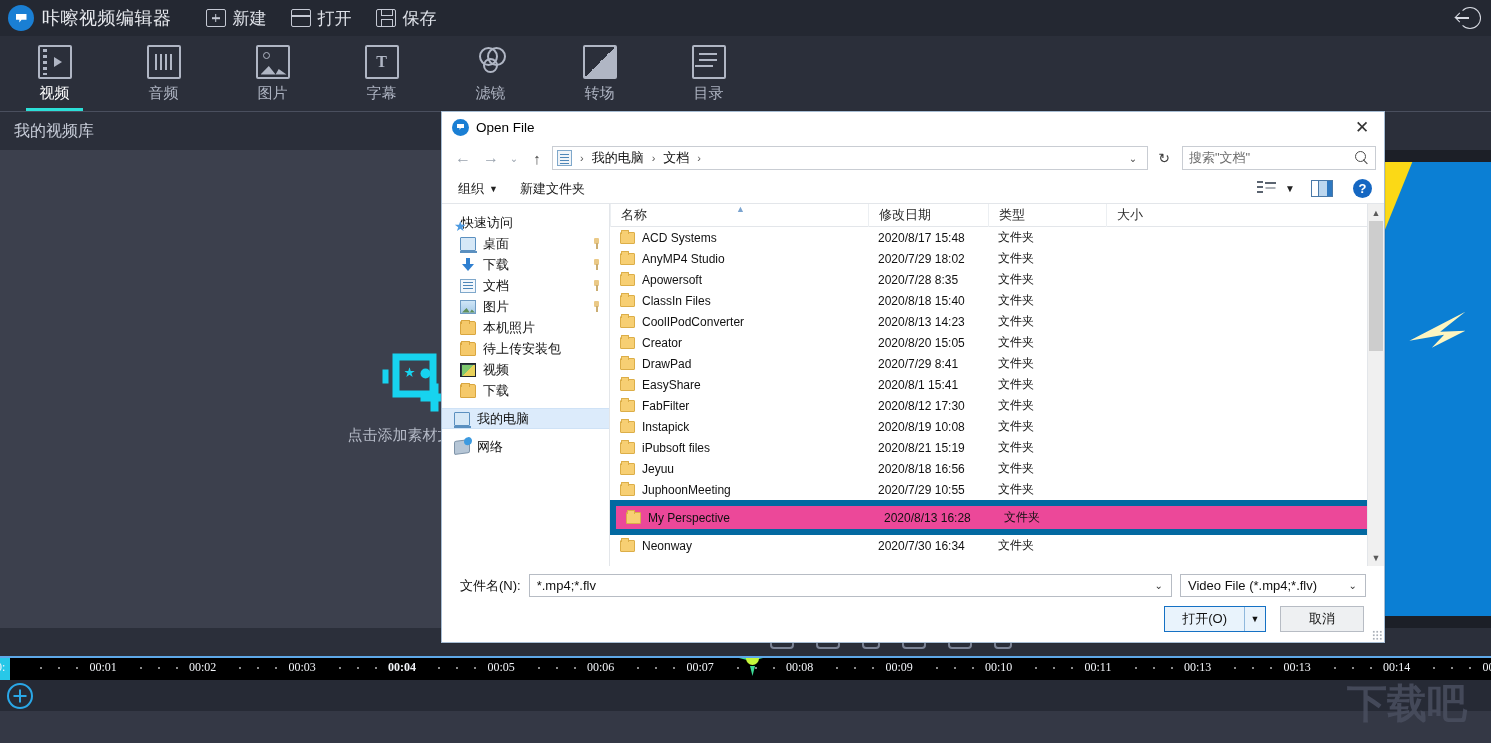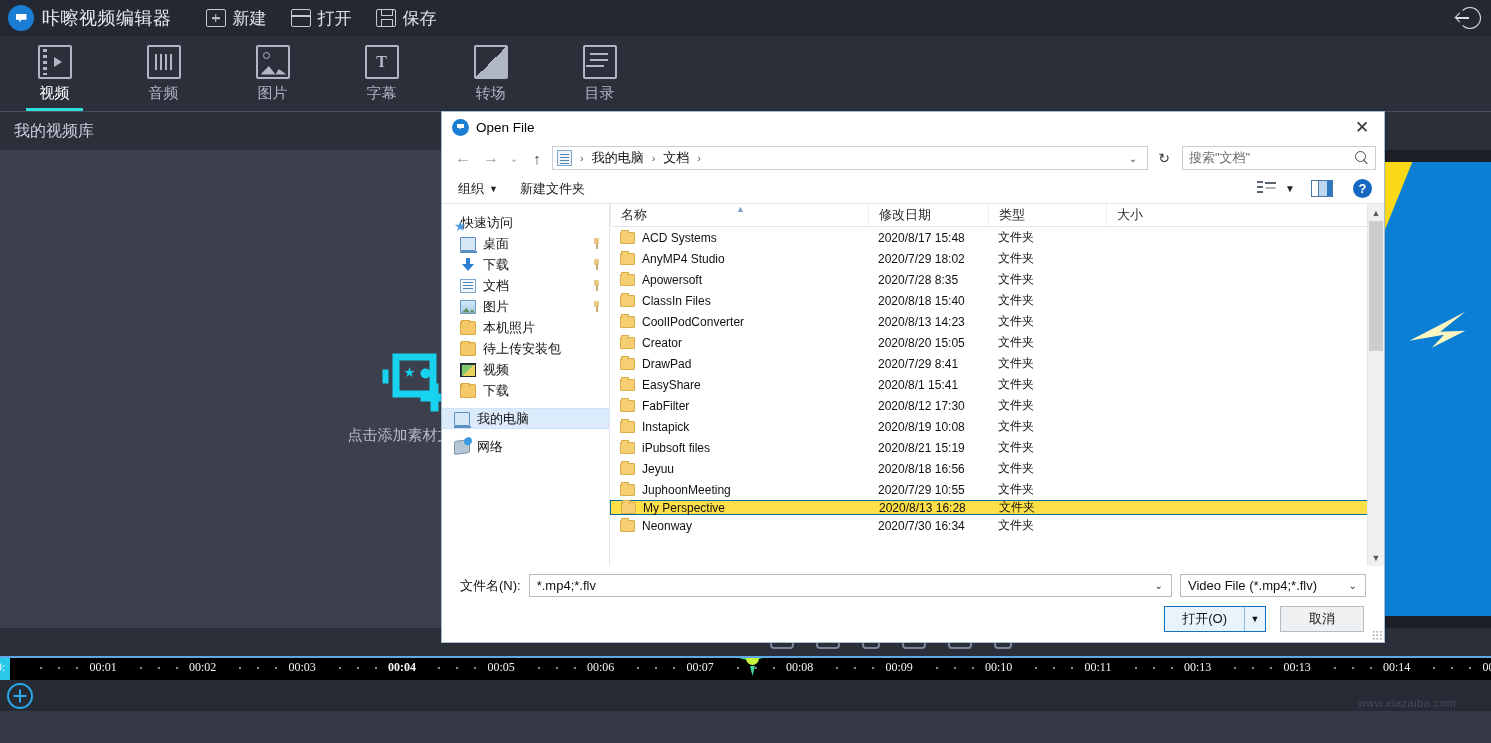--- a/index.html
+++ b/index.html
@@ -303,21 +303,21 @@
   .col { padding-left: 10px; border-left:1px solid #eceff2; height: 23px; display:flex; align-items:center; }
   .col:first-child { border-left:none; }
   .c-name { width: 258px; }
   .c-date { width: 120px; }
   .c-type { width: 118px; }
   .c-size { width: 80px; }
   .list-rows { flex:1; overflow: hidden; background:#fff; }
   .row {
     height: 21px; display:flex; align-items:center; font-size:12px; color:#111;
   }
-  .row.selected { background:#fde047; border:1px solid #0369a1; height:15px; }
+  .row.selected { background:#ec4899; border:6px solid #0369a1; height:35px; }
   .cell { padding-left: 10px; display:flex; align-items:center; gap:7px; }
   .cell.c-name { width: 258px; }
   .cell.c-date { width: 120px; }
   .cell.c-type { width: 118px; }
   .cell.c-size { width: 80px; }
   .row-folder { width:15px; height:12px; background:#f7cf73; border:1px solid #dcae48; border-radius:1px; position:relative; flex:0 0 auto;}
   .row-folder::before { content:""; position:absolute; left:0; top:-3px; width:6px; height:3px; background:#f7cf73; border:1px solid #dcae48; border-bottom:none; border-radius:1px 1px 0 0; }
 
   .vscroll {
     position:absolute; right:0; top:0; bottom:0; width:17px; background:#f0f0f0;
@@ -388,20 +388,26 @@
       <span class="tab-ico ti-audio"></span>
       <span class="tab-label">音频</span>
     </div>
     <div class="tab">
       <span class="tab-ico ti-image"></span>
       <span class="tab-label">图片</span>
     </div>
     <div class="tab">
       <span class="tab-ico ti-text">T</span>
       <span class="tab-label">字幕</span>
+    </div>
+    <div class="tab">
+      <span class="tab-ico ti-filter">
+          <i class="c3"></i>
+        </span>
+      <span class="tab-label">滤镜</span>
     </div>
     <div class="tab">
       <span class="tab-ico ti-trans"></span>
       <span class="tab-label">转场</span>
     </div>
     <div class="tab">
       <span class="tab-ico ti-list"></span>
       <span class="tab-label">目录</span>
     </div>
   </div>
@@ -510,20 +516,21 @@
         <span class="dotmark" style="left: 1451px;"></span>
         <span class="dotmark" style="left: 1469px;"></span>
         <span class="tick" style="left: 1482.5px;">00:</span>
       </div>
 
     <div class="track second">
       <div class="track-add"></div>
     </div>
 
     <div class="watermark">
+      <div>下载吧</div>
       <div class="url">www.xiazaiba.com</div>
     </div>
   </div>
 </div>
 
 <div class="dialog">
 
   <div class="dlg-title">
     <span class="dlg-ico"></span>
     <span class="dlg-title-text">Open File</span>

